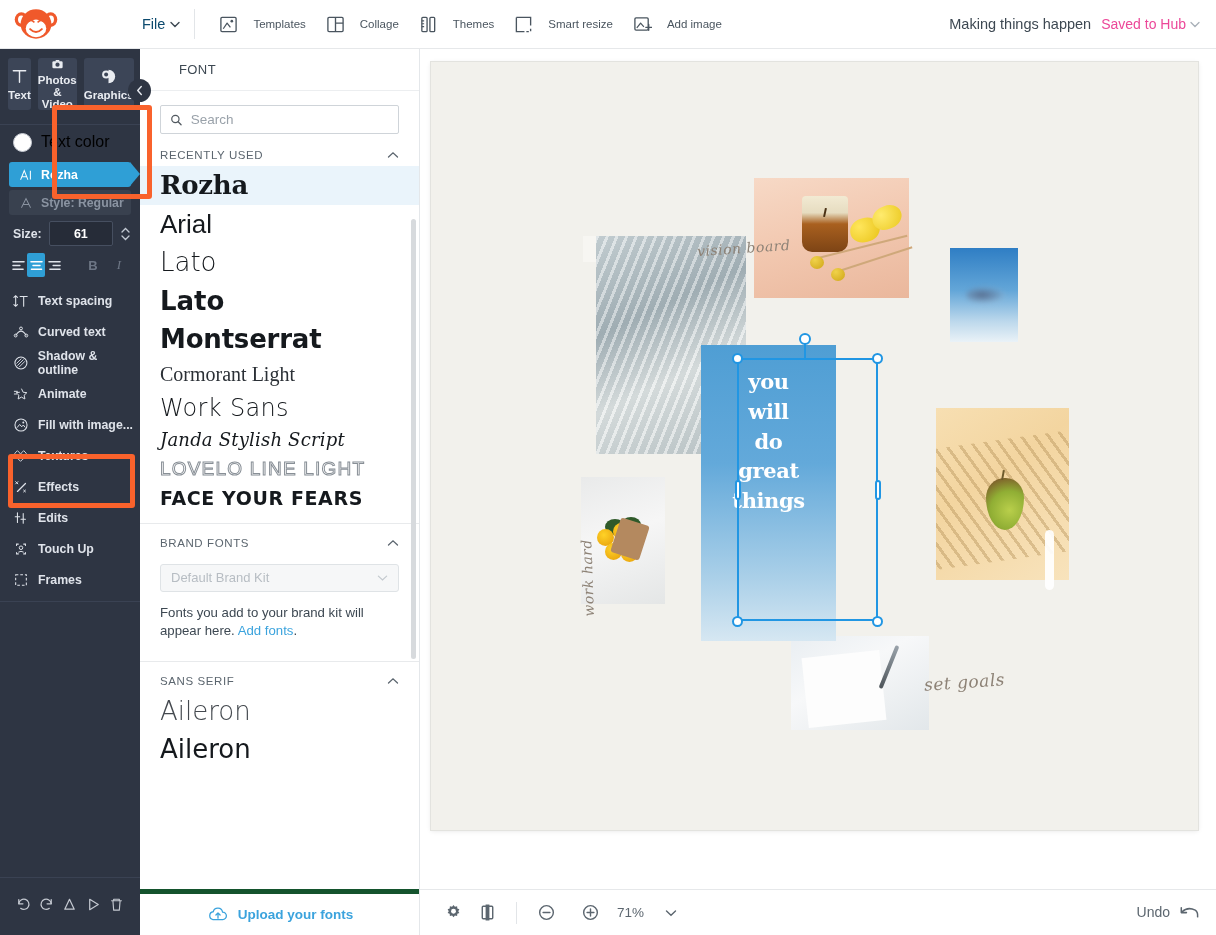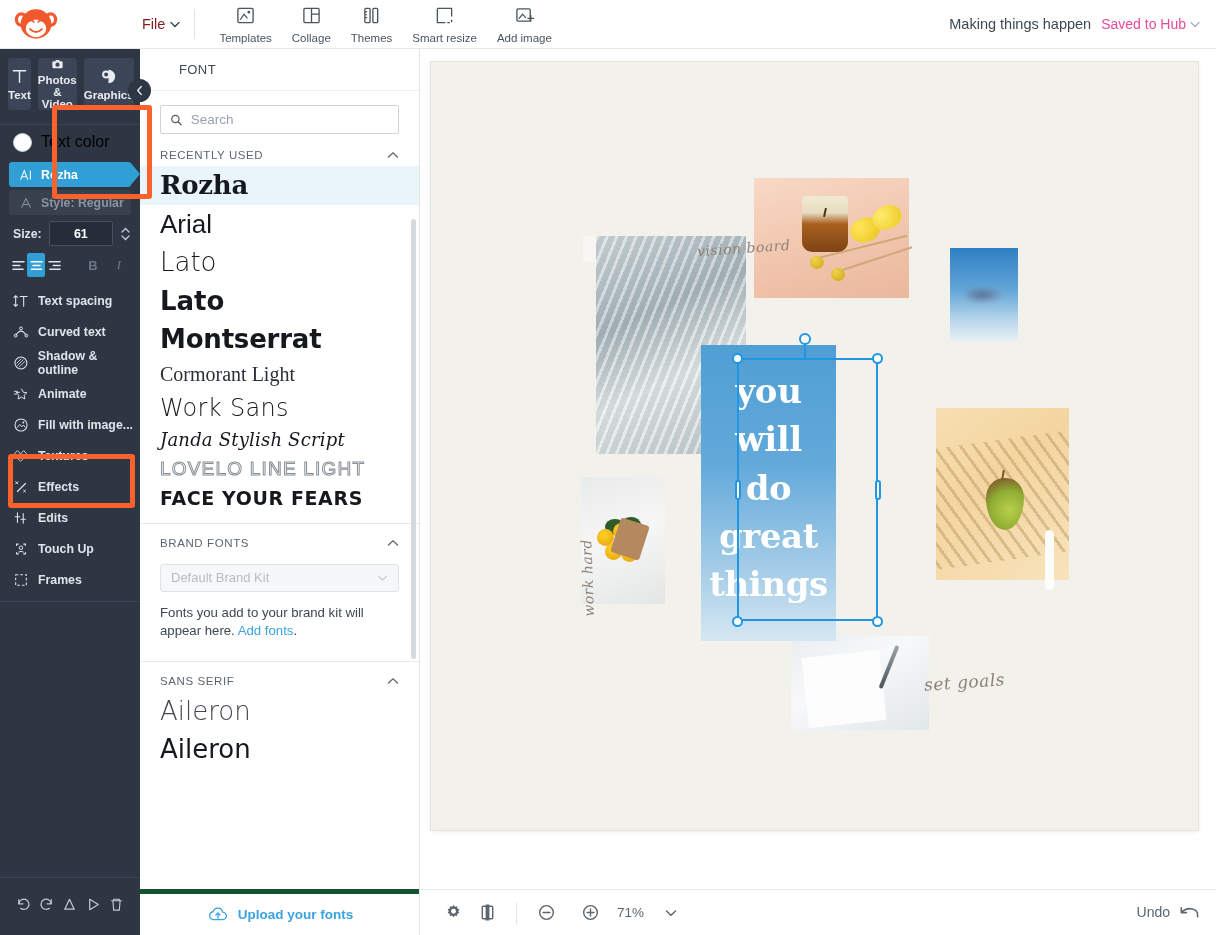--- a/index.html
+++ b/index.html
@@ -14,27 +14,27 @@
   
   .topbar {
     position: absolute; left: 0; top: 0; width: 1216px; height: 49px;
     background: #ffffff; border-bottom: 1px solid #e6e8ea;
     display: flex; align-items: center;
   }
   .logo-wrap { width: 140px; height: 49px; display: flex; align-items: center; padding-left: 14px; }
   .monkey { width: 44px; height: 34px; }
   .file-menu {
     display: flex; align-items: center; gap: 5px;
-    font-size: 14.5px; color: #7f1d1d; cursor: pointer;
+    font-size: 14.5px; color: #0c4a6e; cursor: pointer;
     padding: 4px 6px; margin-left: -4px;
   }
   .vdiv { width: 1px; height: 30px; background: #e2e5e8; margin: 0 14px 0 8px; }
   .tools-row { display: flex; align-items: flex-start; gap: 0px; }
   .tool-btn {
-    display: flex; flex-direction: column; align-items: center; gap: 6px;
+    display: flex; align-items: center; gap: 15px;
     padding: 4px 10px; cursor: pointer; min-width: 56px;
   }
   .tool-btn .ticon { height: 21px; display: flex; align-items: center; justify-content: center; }
   .tool-btn .tlabel { font-size: 11.5px; color: #4a555f; white-space: nowrap; }
   .topbar-right {
     margin-left: auto; display: flex; align-items: center; gap: 10px;
     padding-right: 16px;
   }
   .doc-title { font-size: 14.5px; color: #3d4852; }
   .saved-state { font-size: 14px; color: #ec4899; display: flex; align-items: center; gap: 4px; cursor: pointer; }
@@ -268,21 +268,21 @@
   .desk-pen { position:absolute; left: 96px; top: 8px; width: 4px; height: 46px; background: linear-gradient(180deg,#9aa3ab,#4d5459); transform: rotate(22deg); border-radius:2px;}
 
   
   .textblock {
     position: absolute; left: 270px; top: 283px; width: 135px; height: 296px;
     background: linear-gradient(180deg,#4f9ed4 0%,#63a9da 40%,#a9cfe8 78%,#d6e7f2 100%);
   }
   .textblock .lines {
     position:absolute; left: 0; right: 0; top: 22px; text-align:center;
     font-family: "DejaVu Serif", serif; font-weight: bold; color: #ffffff;
-    font-size: 34px; line-height: 1.42; letter-spacing: -.4px;
+    font-size: 21px; line-height: 1.42; letter-spacing: -.4px;
   }
   .sel-frame {
     position:absolute; left: 306px; top: 296px; width: 141px; height: 263px;
     border: 2px solid #2196e3; pointer-events:none;
   }
   .handle {
     position:absolute; width: 11px; height: 11px; border-radius: 50%;
     background: #ffffff; border: 2px solid #2196e3;
   }
   .handle-bar {

